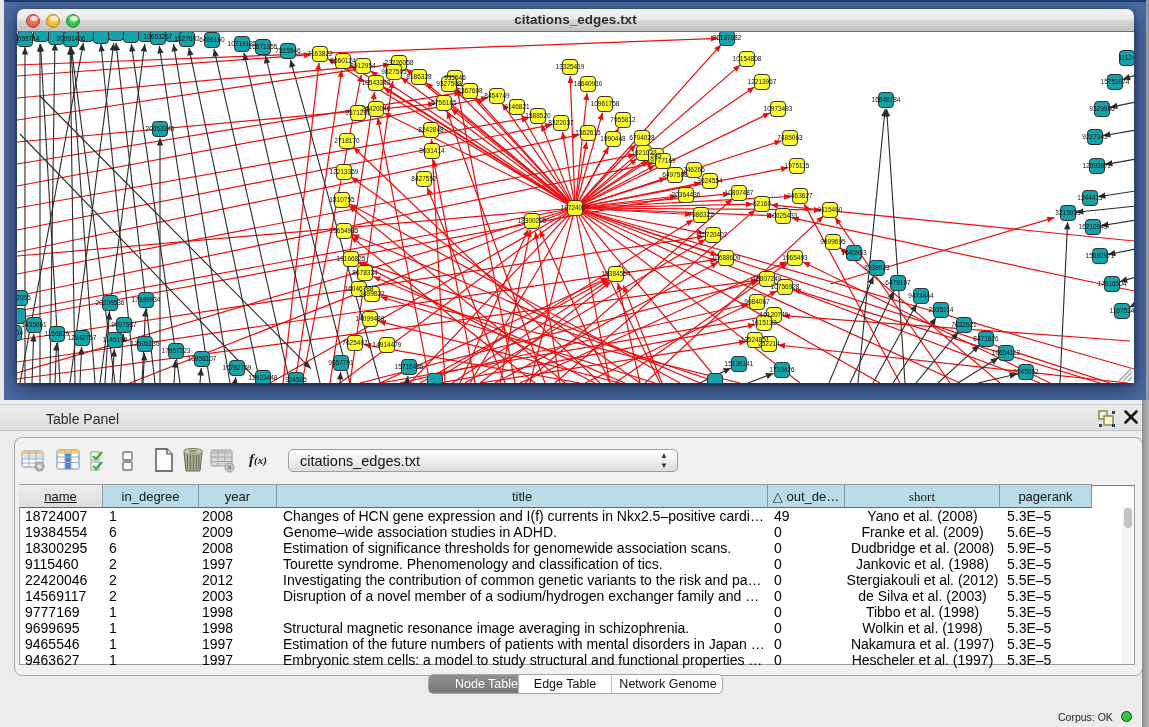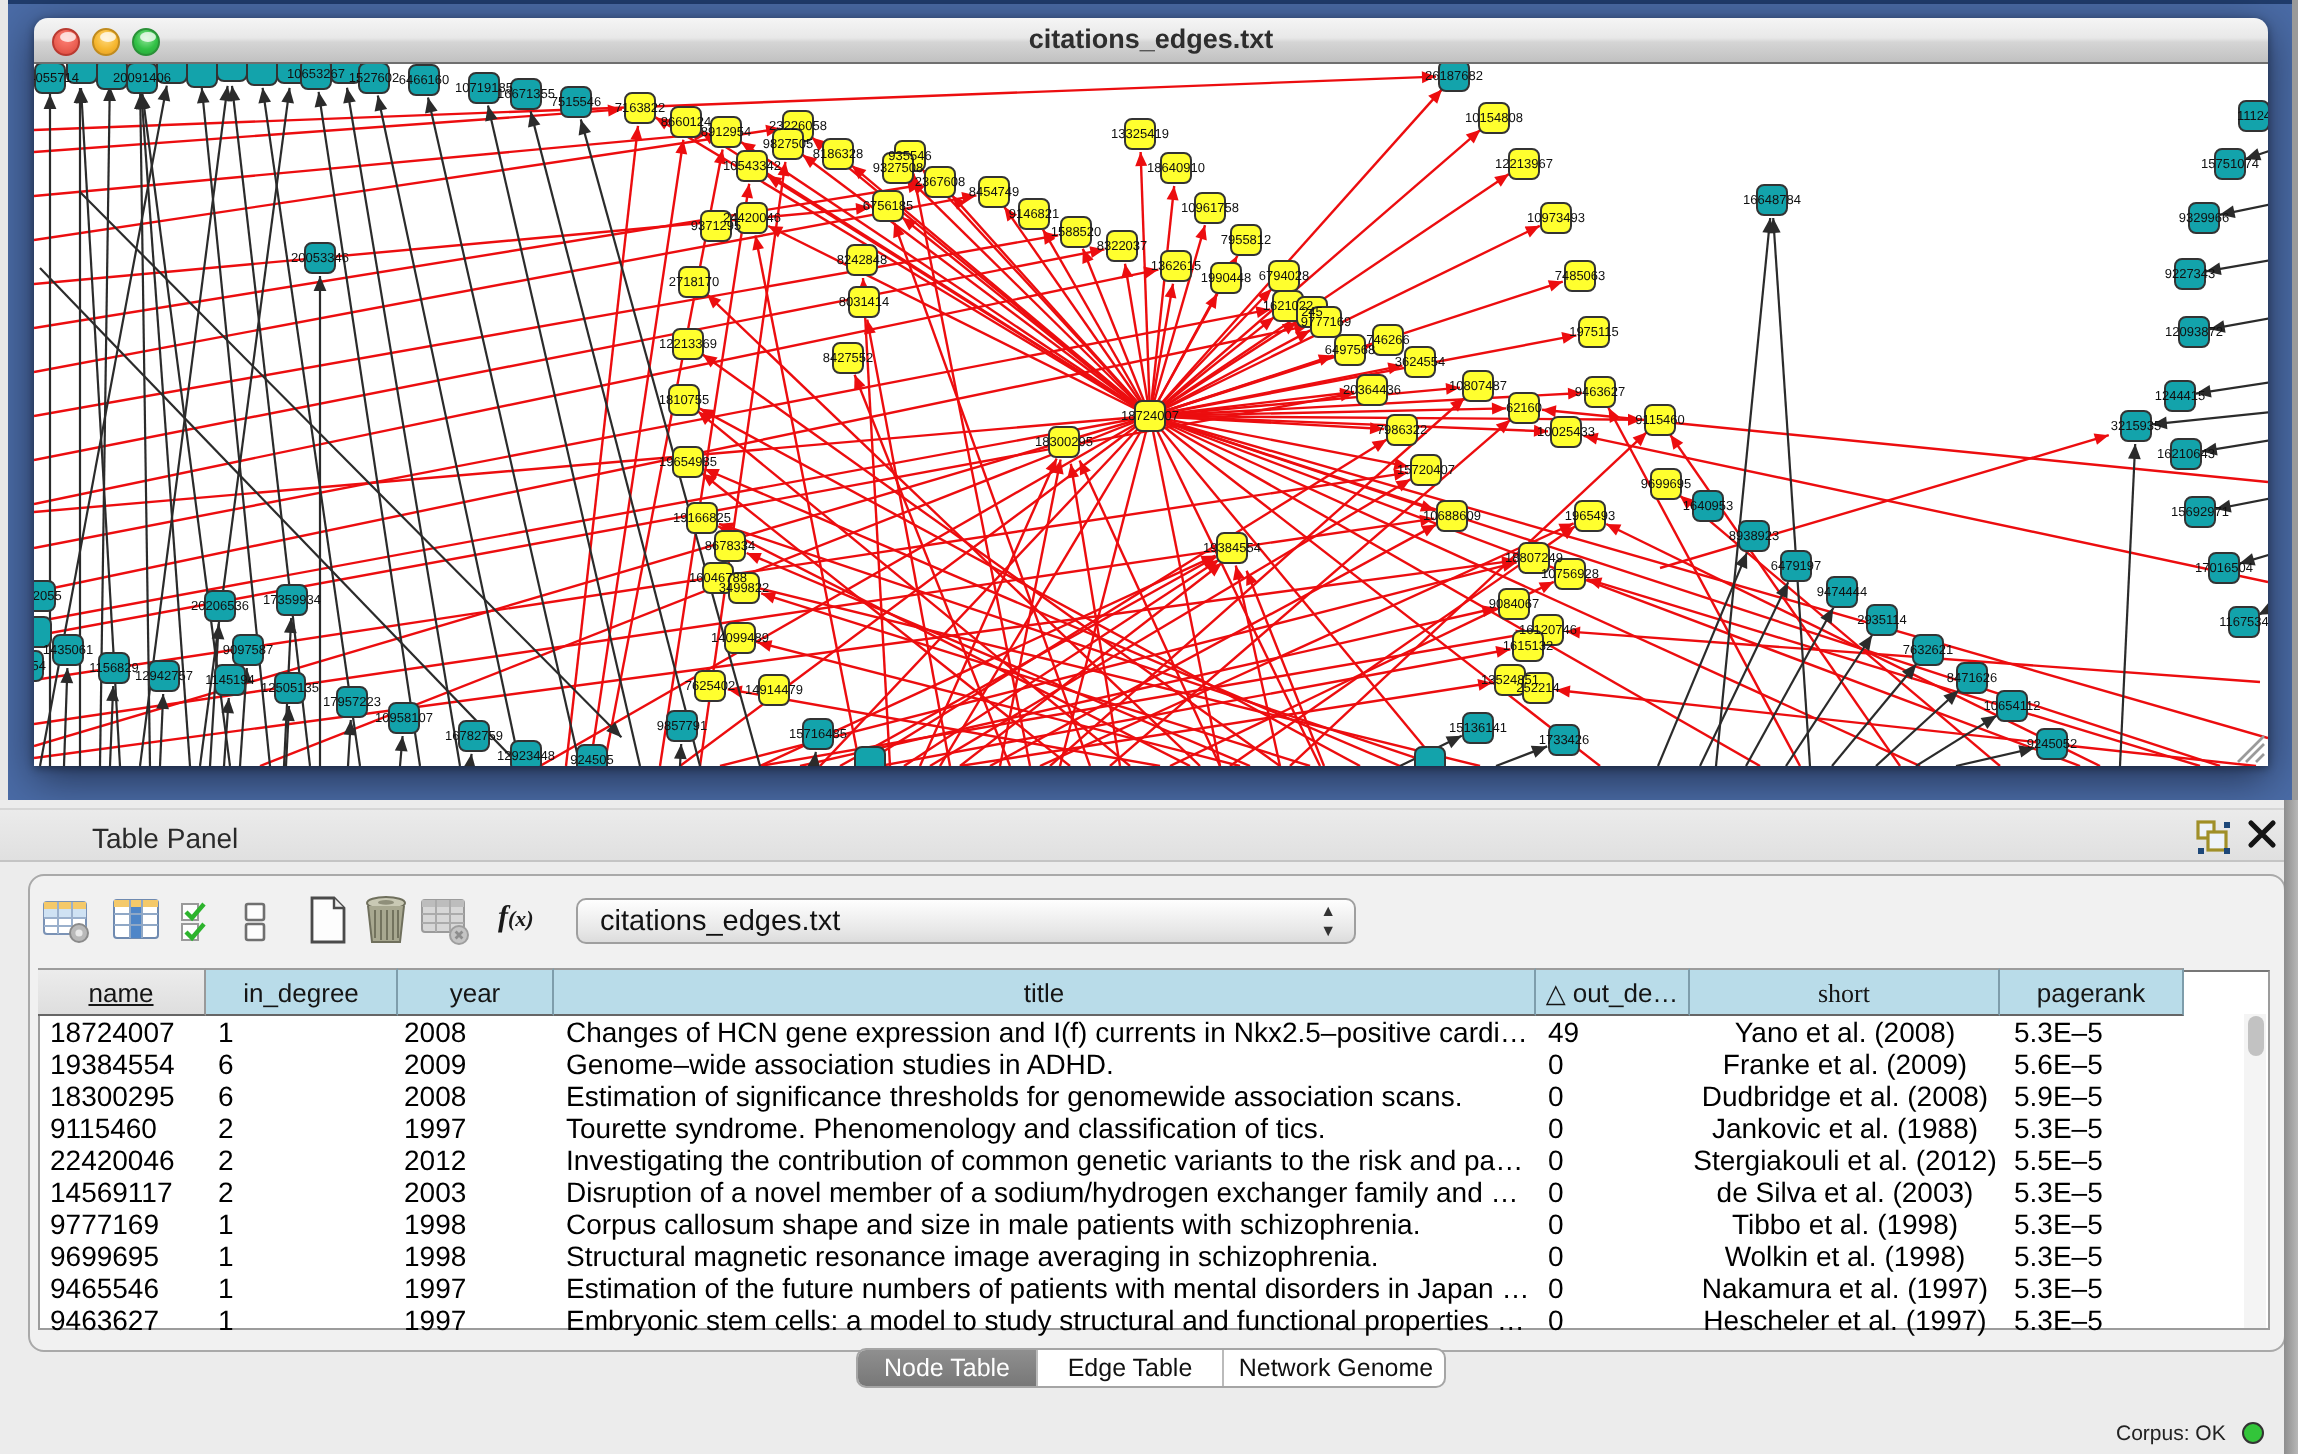--- a/index.html
+++ b/index.html
@@ -59,21 +59,21 @@
 .trow span { position:absolute; top:0; white-space:nowrap; line-height:16px; }
 .trow span.ctr { text-align:center; }
 #vsb { position:absolute; left:1122px; top:107px; width:11px; height:157px; background:#f4f4f4; }
 #vsb .th { position:absolute; left:1.5px; top:1px; width:8px; height:20px; background:#c2c2c2; border-radius:4px; }
 
 
 #tabs { position:absolute; left:428px; top:274px; width:295px; height:20px;
   background:#fff; border:1px solid #a5a5a5; border-radius:5px; overflow:hidden;
   font-size:12.5px; }
 #tabs div { position:absolute; top:0; height:20px; line-height:19px; text-align:center; color:#111; }
-#tabs .sel { background:linear-gradient(180deg,#8f8f8f,#757575); color:#fff; }
+#tabs .sel { background:linear-gradient(180deg,#8f8f8f,#757575); color:#fff;text-align:right; }
 
 #rstrip2 { position:absolute; left:1142px; top:400px; width:7px; height:327px;
   background:linear-gradient(90deg,#8d8d8d,#b7b7b7); }
 </style></head>
 <body>
 <div id="stage">
 
 <div class="abs" id="bluezone">
   <div class="topline"></div>
   <div id="macwin">
@@ -860,21 +860,20 @@
 <span style="left:202px">2003</span>
         <span style="left:283px;width:482px;overflow:hidden;text-overflow:ellipsis">Disruption of a novel member of a sodium/hydrogen exchanger family and DOCK…</span>
 <span style="left:774px">0</span>
         <span class="ctr" style="left:845px;width:155px">de Silva et al. (2003)</span>
 <span style="left:1007px">5.3E–5</span>
       </div>
 <div class="trow" style="top:204px">
 <span style="left:25px">9777169</span>
         <span style="left:109px">1</span>
 <span style="left:202px">1998</span>
-        <span style="left:283px;width:482px;overflow:hidden;text-overflow:ellipsis">Corpus callosum shape and size in male patients with schizophrenia.</span>
 <span style="left:774px">0</span>
         <span class="ctr" style="left:845px;width:155px">Tibbo et al. (1998)</span>
 <span style="left:1007px">5.3E–5</span>
       </div>
 <div class="trow" style="top:220px">
 <span style="left:25px">9699695</span>
         <span style="left:109px">1</span>
 <span style="left:202px">1998</span>
         <span style="left:283px;width:482px;overflow:hidden;text-overflow:ellipsis">Structural magnetic resonance image averaging in schizophrenia.</span>
 <span style="left:774px">0</span>

